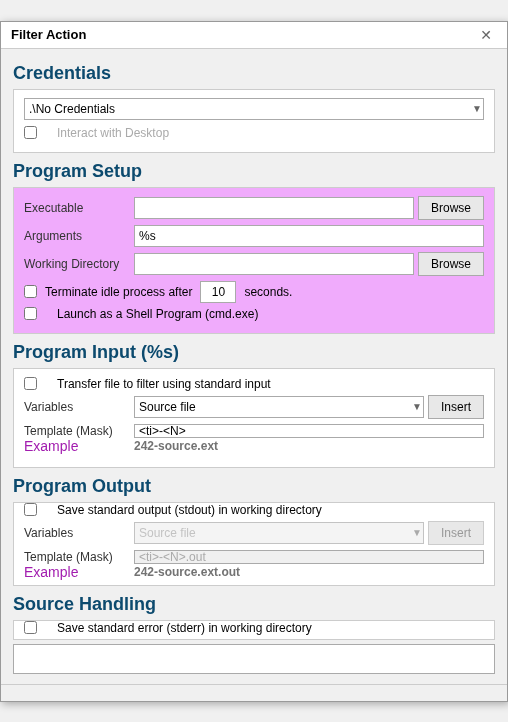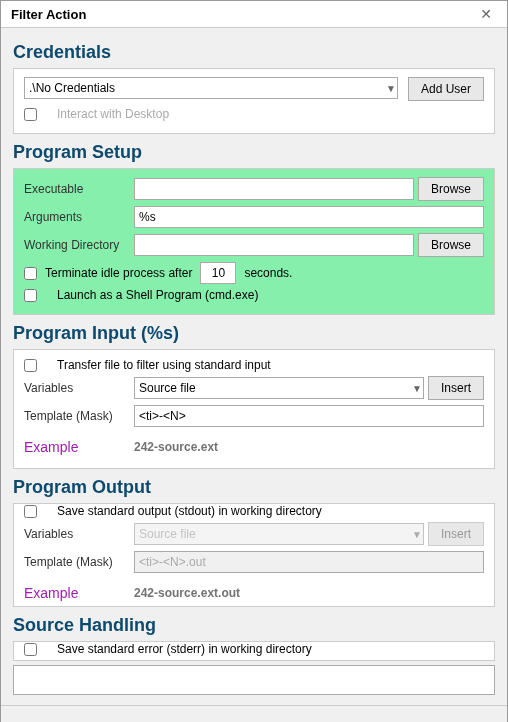--- a/index.html
+++ b/index.html
@@ -136,29 +136,29 @@
     }
     .section-header {
       font-size: 18px;
       font-weight: 600;
       color: #0c4a6e;
       margin-top: 4px;
       margin-bottom: 5px;
     }
     .template-mask-row {
       display: flex;
-      align-items: center;
-      margin-bottom: 12px;
+      align-items: flex-start;
+      margin-bottom: 0;
     }
     .template-mask-row .form-label {
       width: 110px;
     }
     .template-input {
       flex: 1;
-      height: 22px;
+      height: 14px;
       border: 1px solid #aaa;
       padding: 1px 4px;
       font-size: 12px;
       background: #fff;
     }
     .template-input.disabled {
       background: #f0f0f0;
       color: #aaa;
     }
     .example-row {
@@ -209,31 +209,30 @@
     
     <div class="section-header">Credentials</div>
     <div style="border:1px solid #ccc; background:#fff; padding:8px 10px; margin-bottom:8px;">
       <div class="credentials-row">
         <div class="combo-wrapper">
           <select>
             <option>.\No Credentials</option>
           </select>
           <span class="combo-arrow">▼</span>
         </div>
-        <button class="btn">Add User</button>
       </div>
       <div class="checkbox-row">
         <input type="checkbox" style="">
         <span style="color:#aaa;">Interact with Desktop</span>
       </div>
     </div>
 
     
     <div class="section-header">Program Setup</div>
-    <div style="border:1px solid #ccc; background:#86efac; padding:8px 10px; margin-bottom:8px;">
+    <div style="border:1px solid #ccc; background:#f0abfc; padding:8px 10px; margin-bottom:8px;">
 
       <div class="form-row">
         <span class="form-label">Executable</span>
         <input type="text" class="form-input" style="flex: 1 1 0%;" value="">
         <button class="btn">Browse</button>
       </div>
 
       <div class="form-row">
         <span class="form-label">Arguments</span>
         <input type="text" class="form-input" style="flex: 1 1 0%;" value="%s">

